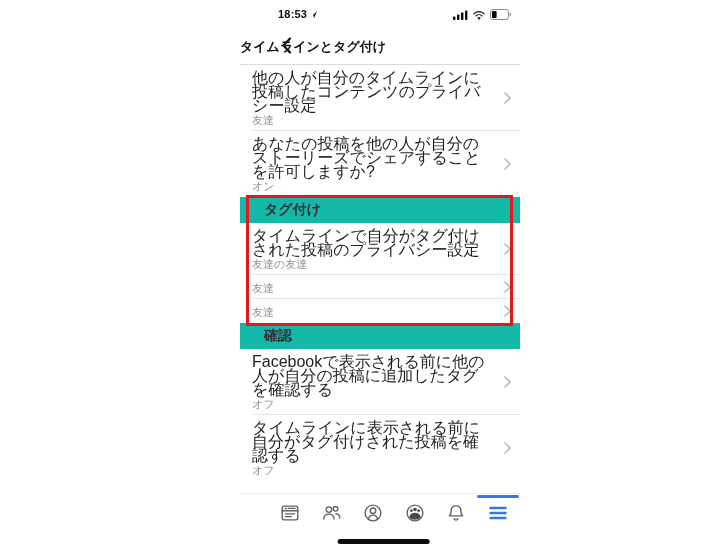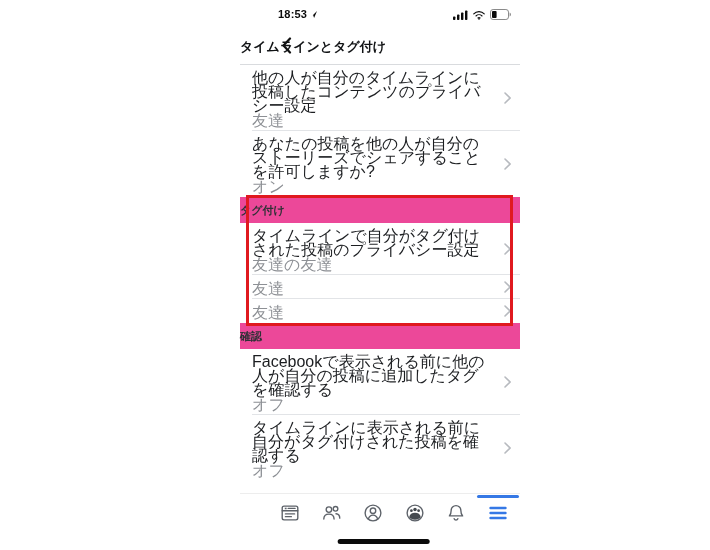--- a/index.html
+++ b/index.html
@@ -17,25 +17,25 @@
   .navbar{position:absolute;top:28px;left:0;right:0;height:36px;}
   .back{position:absolute;left:42px;top:9px;width:14px;height:18px;cursor:pointer;}
   .nav-title{position:absolute;left:0;right:0;top:10px;font-size:13px;
              font-weight:700;color:#101214;}
   .nav-sep{position:absolute;left:0;right:0;top:64px;height:1px;background:#d9dbde;}
 
   
   .list{position:absolute;top:65px;left:0;right:0;}
   .row{position:relative;padding:6px 28px 4px 12px;background:#fff;}
   .row-title{font-size:16px;line-height:14px;color:#1c1e21;}
-  .row-sub{font-size:16px;line-height:13px;color:#8d9095;margin-top:1px;}
+  .row-sub{font-size:11px;line-height:13px;color:#8d9095;margin-top:1px;}
   .row .sep{position:absolute;left:12px;right:0;bottom:0;height:1px;background:#e2e4e7;}
   .chev{position:absolute;right:9px;top:50%;margin-top:-6px;}
-  .sec-header{height:26px;background:#ec4899;display:flex;align-items:center;
-              padding-left:0;font-size:11px;font-weight:700;color:#2f3136;}
+  .sec-header{height:26px;background:#14b8a6;display:flex;align-items:center;
+              padding-left:24px;font-size:14px;font-weight:700;color:#2f3136;}
   .section{position:relative;}
   .red-box{position:absolute;left:6px;right:7px;top:-2px;bottom:-3px;
            border:3px solid #e0191f;pointer-events:none;z-index:6;}
 
   
   .tabbar{position:absolute;left:0;right:0;top:493px;height:37px;
           border-top:1px solid rgba(0,0,0,0.07);
           display:flex;justify-content:space-between;align-items:flex-start;
           padding:7px 10px 0 38px;box-sizing:border-box;}
   .tab{width:24px;height:24px;display:flex;align-items:center;justify-content:center;cursor:pointer;}

